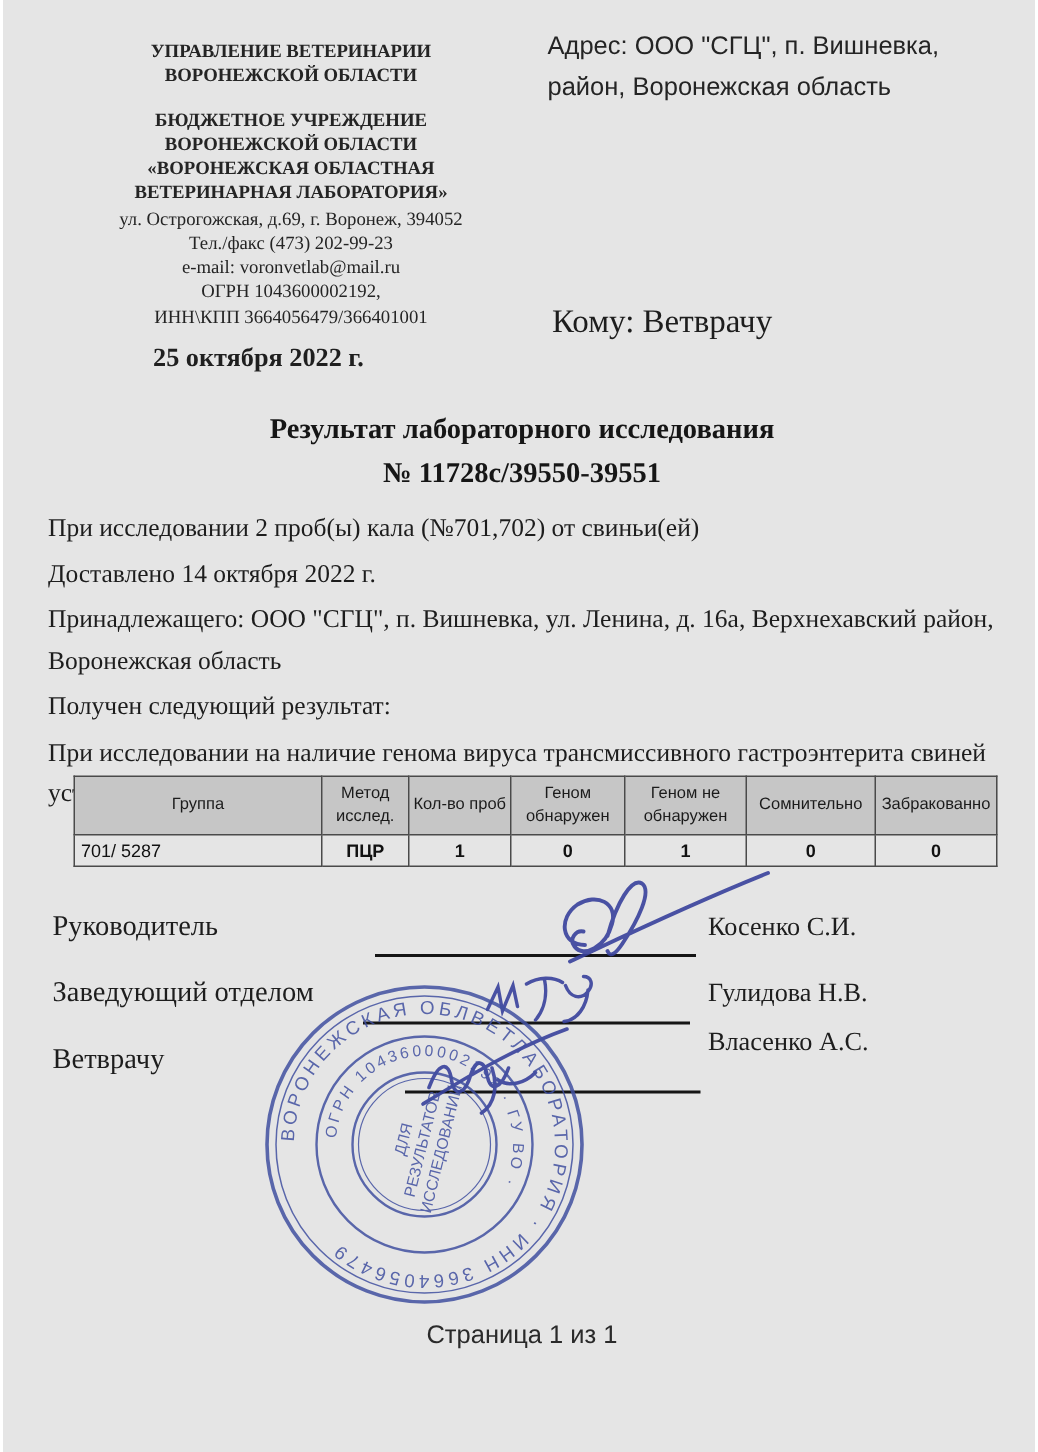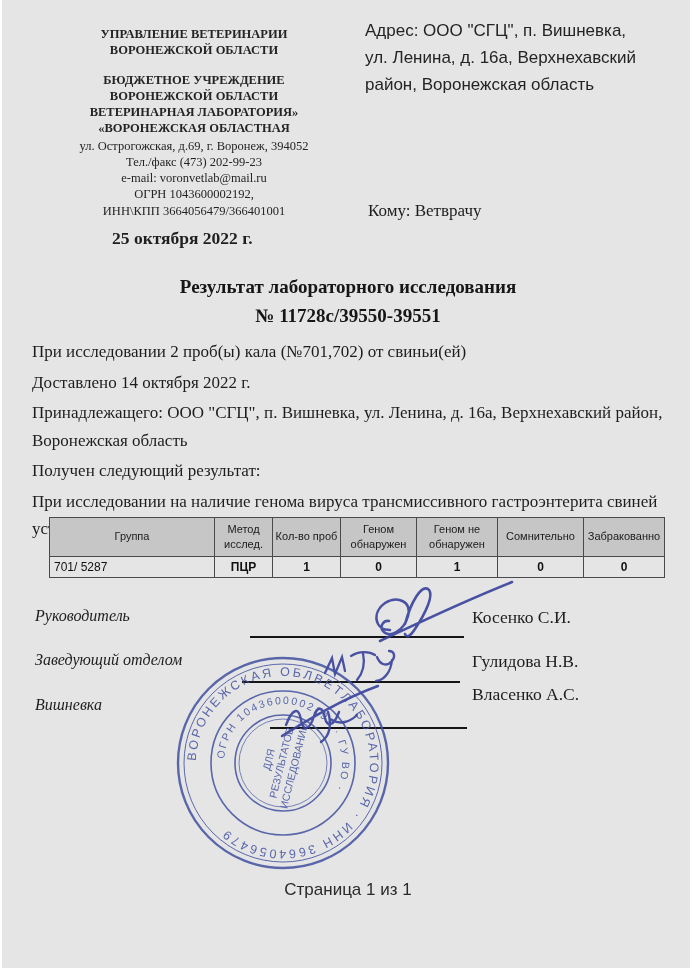--- a/index.html
+++ b/index.html
@@ -16,24 +16,24 @@
   .lh-dept { font-weight:bold; margin-bottom:13px; }
   .lh-inst { font-weight:bold; }
   .lh-contacts { font-weight:normal; margin-top:1px; }
   
   .recipient-address {
     position:absolute; left:363px; top:18px; width:312px;
     font-family:"Liberation Sans", sans-serif; font-size:17px;
     line-height:1.58; color:#242424;
   }
   .recipient-to {
-    position:absolute; left:366px; top:201px; font-size:17px; color:#1d1d1d;
+    position:absolute; left:366px; top:201px; font-size:22px; color:#1d1d1d;
   }
   
-  .doc-date { position:absolute; left:110px; top:228px; font-size:17.5px; font-weight:bold; }
+  .doc-date { position:absolute; left:100px; top:228px; font-size:17.5px; font-weight:bold; }
   .doc-title {
     position:absolute; left:0; top:272px; width:692px; text-align:center;
     font-size:19px; font-weight:bold; line-height:1.55; color:#161616;
   }
   
   .body-text { position:absolute; left:30px; top:338px; width:640px; }
   .body-text p { margin:0 0 3px 0; font-size:17px; line-height:1.62; color:#1d1d1d; }
   
   .results-table {
     position:absolute; left:47px; top:517px; width:615px;
@@ -44,21 +44,21 @@
     background:#c6c6c6; border:1.4px solid #4a4a4a; font-weight:normal;
     font-size:11px; line-height:1.35; padding:4px 1px; color:#1b1b1b;
     text-align:center; vertical-align:middle;
   }
   .results-table td {
     border:1.4px solid #4a4a4a; font-size:12px; font-weight:bold;
     padding:1.5px 4px; text-align:center; color:#111; height:17px;
   }
   .results-table td:first-child { text-align:left; font-weight:normal; font-size:12px; }
   
-  .sig-role { position:absolute; left:33px; font-size:16px; color:#1d1d1d;font-style:italic; }
+  .sig-role { position:absolute; left:33px; font-size:19px; color:#1d1d1d; }
   .sig-name { position:absolute; left:470px; font-size:17.5px; color:#1d1d1d; }
   .sig-line { position:absolute; border-top:2px solid #151515; height:0; }
   .sig-svg  { position:absolute; overflow:visible; }
   
   .footer-note {
     position:absolute; left:0; top:740px; width:692px; text-align:center;
     font-size:13px; font-weight:bold; color:#202020;
   }
   .page-number {
     position:absolute; left:0; top:880px; width:692px; text-align:center;
@@ -74,35 +74,34 @@
 <div class="page">
 
   <div class="letterhead">
     <div class="lh-dept">
       <div>УПРАВЛЕНИЕ ВЕТЕРИНАРИИ</div>
       <div>ВОРОНЕЖСКОЙ ОБЛАСТИ</div>
     </div>
     <div class="lh-inst">
       <div>БЮДЖЕТНОЕ УЧРЕЖДЕНИЕ</div>
       <div>ВОРОНЕЖСКОЙ ОБЛАСТИ</div>
+      <div>«ВОРОНЕЖСКАЯ ОБЛАСТНАЯ</div>
       <div>ВЕТЕРИНАРНАЯ ЛАБОРАТОРИЯ»</div>
-      <div>«ВОРОНЕЖСКАЯ ОБЛАСТНАЯ</div>
     </div>
     <div class="lh-contacts">
       <div>ул. Острогожская, д.69, г. Воронеж, 394052</div>
       <div>Тел./факс  (473) 202-99-23</div>
       <div>e-mail:  voronvetlab@mail.ru</div>
       <div>ОГРН 1043600002192,</div>
       <div>ИНН\КПП 3664056479/366401001</div>
     </div>
   </div>
 
   <div class="recipient-address">
     <div>Адрес: ООО "СГЦ", п. Вишневка,</div>
-    <div>ул. Ленина, д. 16а, Верхнехавский</div>
     <div>район, Воронежская область</div>
   </div>
   <div class="recipient-to">Кому: Ветврачу</div>
 
   <div class="doc-date">25 октября 2022 г.</div>
   <div class="doc-title">
     <div>Результат лабораторного исследования</div>
     <div>№ 11728с/39550-39551</div>
   </div>
 
@@ -149,21 +148,21 @@
   </table>
 
   <div class="sig-role" style="top:607px">Руководитель</div>
   <div class="sig-name" style="top:607px">Косенко С.И.</div>
   <div class="sig-line" style="left:248px; top:636px; width:214px"></div>
 
   <div class="sig-role" style="top:651px">Заведующий отделом</div>
   <div class="sig-name" style="top:651px">Гулидова Н.В.</div>
   <div class="sig-line" style="left:240px; top:681px; width:218px"></div>
 
-  <div class="sig-role" style="top:696px">Вишневка</div>
+  <div class="sig-role" style="top:696px">Ветврачу</div>
   <div class="sig-name" style="top:684px">Власенко А.С.</div>
   <div class="sig-line" style="left:268px; top:727px; width:197px"></div>
 
   <svg class="sig-svg" style="left:360px; top:578px" width="155" height="70">
     <path d="M 28,52 C 12,52 10,34 23,25 C 36,17 50,24 46,38 C 42,53 27,61 21,53 C 17,48 22,42 27,43 M 43,46 C 49,24 59,7 66,11 C 73,16 63,36 53,51 C 49,57 45,61 43,56 M 18,63 C 50,48 95,26 150,4" fill="none" stroke="#37409b" stroke-width="2.6" stroke-linecap="round" opacity="0.9"></path>
   </svg>
   <svg class="sig-svg" style="left:315px; top:640px" width="90" height="50">
     <path d="M 8,33 L 15,18 L 18,34 L 25,17 L 28,31 M 34,16 C 42,11 52,11 58,15 M 46,13 C 48,23 46,33 40,40 M 60,17 C 63,25 70,27 75,21 C 79,16 77,11 72,11 M 75,20 C 74,31 68,40 59,41" fill="none" stroke="#37409b" stroke-width="2.3" stroke-linecap="round" opacity="0.9"></path>
   </svg>
   <svg class="sig-svg" style="left:272px; top:684px" width="110" height="60">

